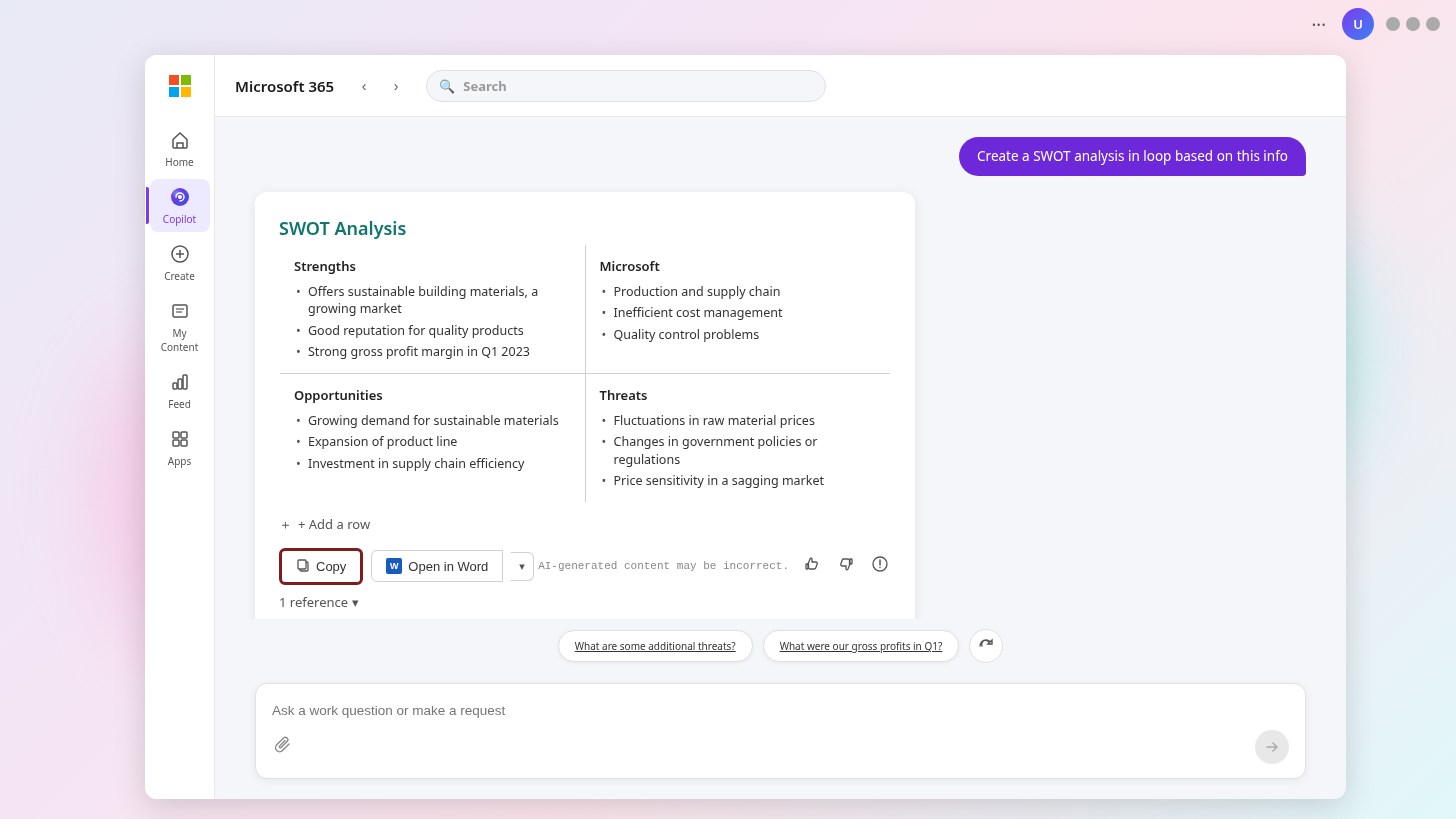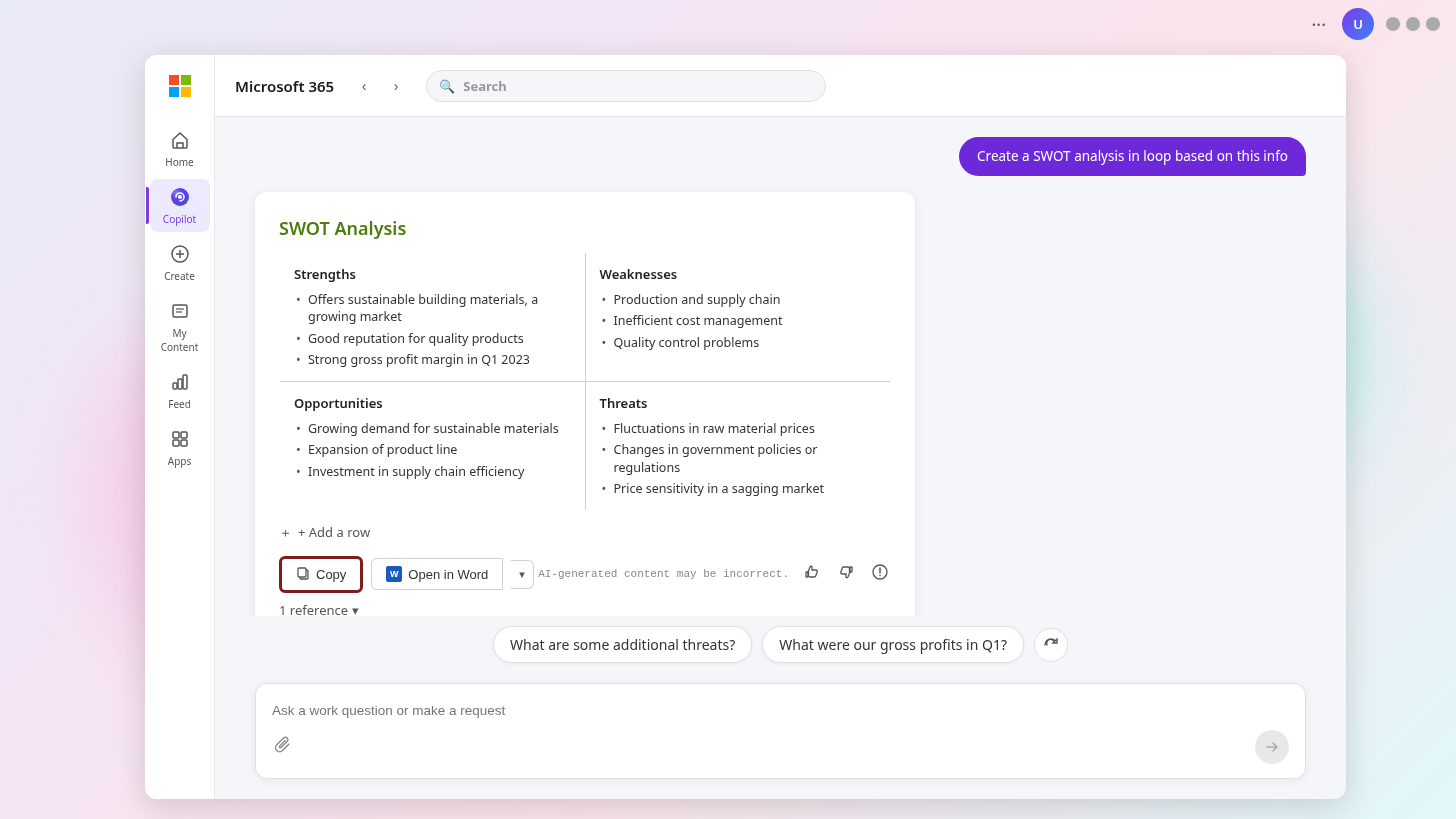--- a/index.html
+++ b/index.html
@@ -183,22 +183,22 @@
       background: white;
       border-radius: 12px;
       padding: 24px;
       box-shadow: 0 2px 12px rgba(0,0,0,0.08);
       max-width: 660px;
       align-self: flex-start;
     }
     .swot-title {
       font-size: 18px;
       font-weight: 600;
-      color: #4d7c0f;
-      margin-bottom: 12px;
+      color: #0f766e;
+      margin-bottom: 4px;
     }
     .swot-table {
       width: 100%;
       border-collapse: collapse;
       border: 1px solid #d0d0d0;
       border-radius: 6px;
       overflow: hidden;
     }
     .swot-table td {
       border: 1px solid #d0d0d0;
@@ -333,24 +333,25 @@
       gap: 10px;
       justify-content: center;
       padding: 10px 40px;
       align-items: center;
     }
     .suggestion-chip {
       background: white;
       border: 1px solid #e0e0e0;
       border-radius: 20px;
       padding: 8px 16px;
-      font-size: 14px;
+      font-size: 10px;
       color: #333;
       cursor: pointer;
       box-shadow: 0 1px 4px rgba(0,0,0,0.06);
+      text-decoration: underline;
     }
     .refresh-btn {
       width: 34px; height: 34px;
       border-radius: 50%;
       border: 1px solid #e0e0e0;
       background: white;
       display: flex; align-items: center; justify-content: center;
       cursor: pointer;
       color: #555;
       font-size: 16px;
@@ -555,21 +556,21 @@
               <tr>
             <td>
               <div class="swot-header">Strengths</div>
               <ul class="swot-list">
                 <li>Offers sustainable building materials, a growing market</li>
                 <li>Good reputation for quality products</li>
                 <li>Strong gross profit margin in Q1 2023</li>
               </ul>
             </td>
             <td>
-              <div class="swot-header">Weaknesses</div>
+              <div class="swot-header">Microsoft</div>
               <ul class="swot-list">
                 <li>Production and supply chain</li>
                 <li>Inefficient cost management</li>
                 <li>Quality control problems</li>
               </ul>
             </td>
           </tr>
           <tr>
             <td>
               <div class="swot-header">Opportunities</div>

